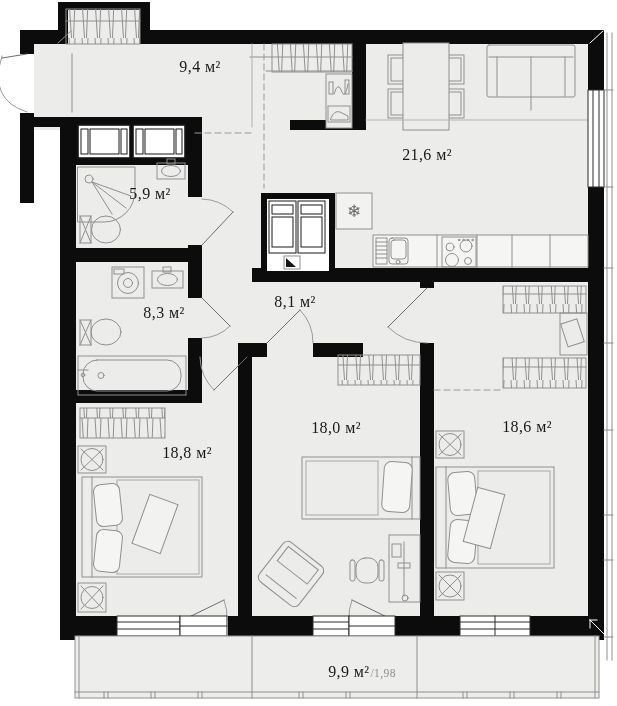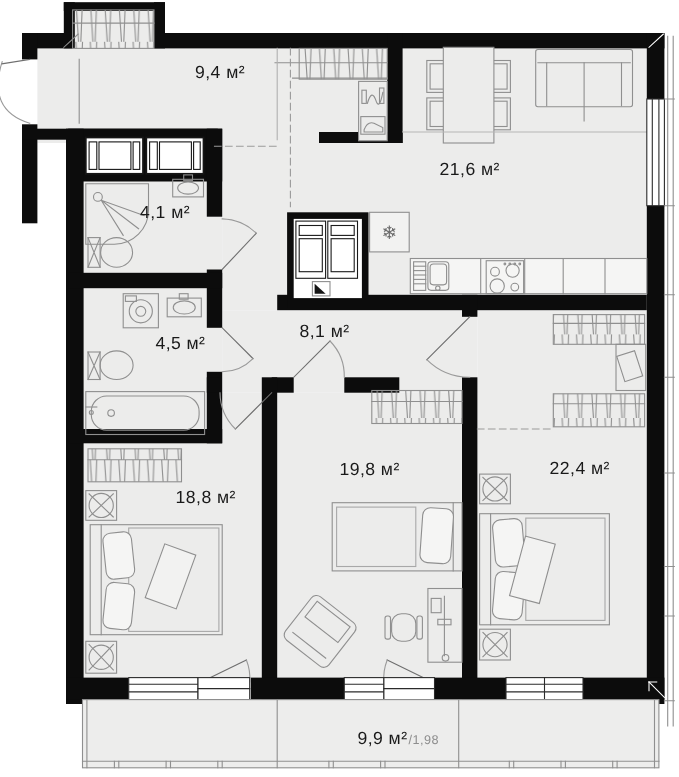--- a/index.html
+++ b/index.html
@@ -1,17 +1,17 @@
 <!DOCTYPE html>
 <html><head>
 <meta charset="utf-8">
 <style>
   html,body{margin:0;padding:0;background:#fff}
   .stage{position:relative;width:617px;height:706px;background:#fff;
-         font-family:Liberation Sans, sans-serif;overflow:hidden}
+         font-family:Liberation Serif, serif;overflow:hidden}
   .f{position:absolute;background:#ececeb}
   .w{position:absolute;background:#0c0c0c}
   .wh{position:absolute;background:#ffffff}
   .lbl{position:absolute;transform:translate(-50%,-50%);font-size:16px;
        letter-spacing:.4px;color:#191919;white-space:nowrap;z-index:30}
   .b-coef{font-size:11.5px;color:#8e8e8e;margin-left:1px}
   .fridge-ic{position:absolute;left:336px;top:193px;width:36px;height:36px;display:flex;
        align-items:center;justify-content:center;font-size:17px;color:#6b6b6b;z-index:25}
   svg.ov{position:absolute;left:0;top:0;z-index:20}
 </style>
@@ -392,25 +392,25 @@
       <g stroke="#fff">
         <line x1="604" y1="634" x2="590" y2="620"></line>
           <line x1="590" y1="620" x2="590" y2="628"></line>
           <line x1="590" y1="620" x2="597" y2="620"></line>
       </g>
     </g>
   </svg>
 
   <div class="lbl" style="left:200px;top:67px">9,4 м²</div>
   <div class="lbl" style="left:427px;top:155px">21,6 м²</div>
-  <div class="lbl" style="left:150px;top:194px">4,1 м²</div>
-  <div class="lbl" style="left:164px;top:313px">4,5 м²</div>
+  <div class="lbl" style="left:150px;top:194px">5,9 м²</div>
+  <div class="lbl" style="left:164px;top:313px">8,3 м²</div>
   <div class="lbl" style="left:295px;top:302px">8,1 м²</div>
   <div class="lbl" style="left:187px;top:453px">18,8 м²</div>
-  <div class="lbl" style="left:336px;top:428px">19,8 м²</div>
-  <div class="lbl" style="left:527px;top:427px">22,4 м²</div>
+  <div class="lbl" style="left:336px;top:428px">18,0 м²</div>
+  <div class="lbl" style="left:527px;top:427px">18,6 м²</div>
   <div class="lbl" style="left:362px;top:672px">
     <span>9,9 м²</span><span class="b-coef">/1,98</span>
   </div>
 
   <div class="fridge-ic">❄</div>
 
 </div>
 
 </body></html>

